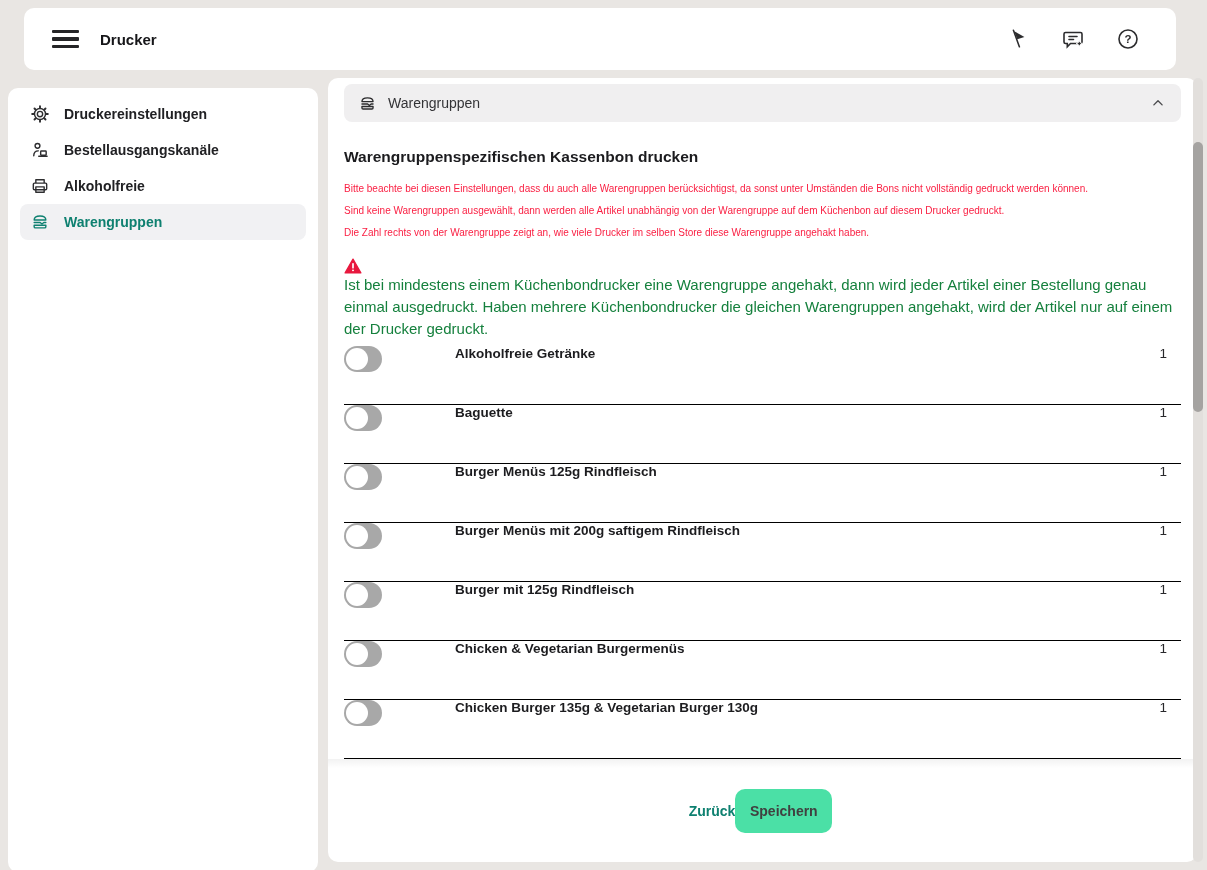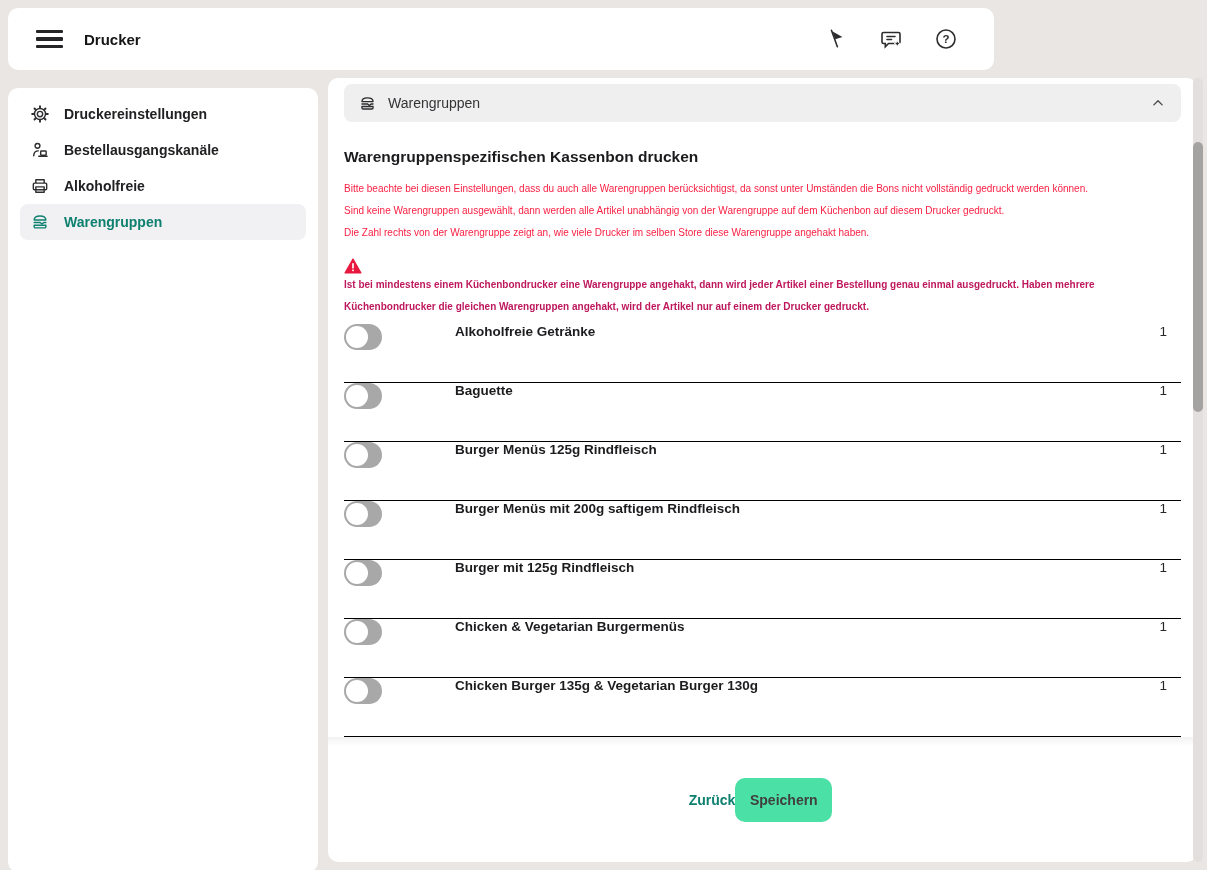--- a/index.html
+++ b/index.html
@@ -6,21 +6,21 @@
   body {
     width:1207px; height:870px;
     background:#e9e6e3;
     font-family:"Liberation Sans", sans-serif;
     position:relative; overflow:hidden;
     color:#1d1d1f;
   }
   .card { position:absolute; background:#ffffff; border-radius:10px; }
 
   
-  .topbar { left:8px; top:8px; width:986px; height:62px; display:flex; align-items:center;justify-content:space-between; }
+  .topbar { left:24px; top:8px; width:1152px; height:62px; display:flex; align-items:center;justify-content:space-between; }
   .menu-icon { width:27px; display:flex; flex-direction:column; gap:4px; margin-left:28px; cursor:pointer; }
   .menu-icon span { height:3.2px; background:#252527; border-radius:1px; }
   .app-title { margin-left:21px; font-size:15px; font-weight:700; color:#161619; }
   .topbar-icons { margin-left:auto; display:flex; align-items:center; gap:31px; margin-right:36px; }
   .tb-icon { width:24px; height:24px; color:#2c2c2e; cursor:pointer; display:flex; align-items:center; justify-content:center; }
 
   
   .sidebar { left:8px; top:88px; width:310px; height:784px; padding:8px 12px; box-sizing:border-box; }
   .side-item { display:flex; align-items:center; height:36px; border-radius:8px; padding:0 10px; gap:14px; cursor:pointer; color:#2e2e30; }
   .side-item .s-lbl { font-size:14px; font-weight:700; color:#212124; }
@@ -29,21 +29,21 @@
 
   
   .main { left:328px; top:78px; width:869px; height:784px; box-sizing:border-box; padding:6px 16px 0 16px; display:flex; flex-direction:column; }
   .panel-header { background:#f0eff0; border-radius:8px; height:38px; flex:0 0 38px; display:flex; align-items:center; padding:0 14px; gap:11px; box-sizing:border-box; color:#2c2c2e; cursor:pointer; }
   .panel-header .ph-title { font-size:14px; font-weight:500; color:#333336; }
   .ph-chevron { margin-left:auto; color:#4a4a4d; display:flex; }
 
   .heading { margin-top:26px; font-size:15.5px; font-weight:700; color:#1b1b1e; }
 
   .notice { margin-top:12px; font-size:10px; line-height:22px; color:#fa2043; }
-  .warning { margin-top:14px; font-size:10px; line-height:22px; color:#be185d;font-weight:bold; }
+  .warning { margin-top:14px; font-size:15px; line-height:22px; color:#15803d; }
   .warn-icon { vertical-align:-3px; margin-right:7px; }
 
   .rows { margin-top:6px; }
   .row { height:58px; display:flex; align-items:flex-start; border-bottom:1px solid #000000; }
   .toggle { width:38px; height:26px; border-radius:13px; background:#a8a8a8; position:relative; cursor:pointer; flex:0 0 38px; }
   .toggle .knob { position:absolute; left:2px; top:2px; width:22px; height:22px; border-radius:50%; background:#ffffff; }
   .row-label { margin-left:73px; font-size:13.5px; font-weight:700; color:#1c1c1f; }
   .row-count { margin-left:auto; padding-right:14px; font-size:13.5px; color:#28282b; }
 
   .footer { flex:1; display:flex; align-items:center; justify-content:center; padding-right:4px; position:relative; }

